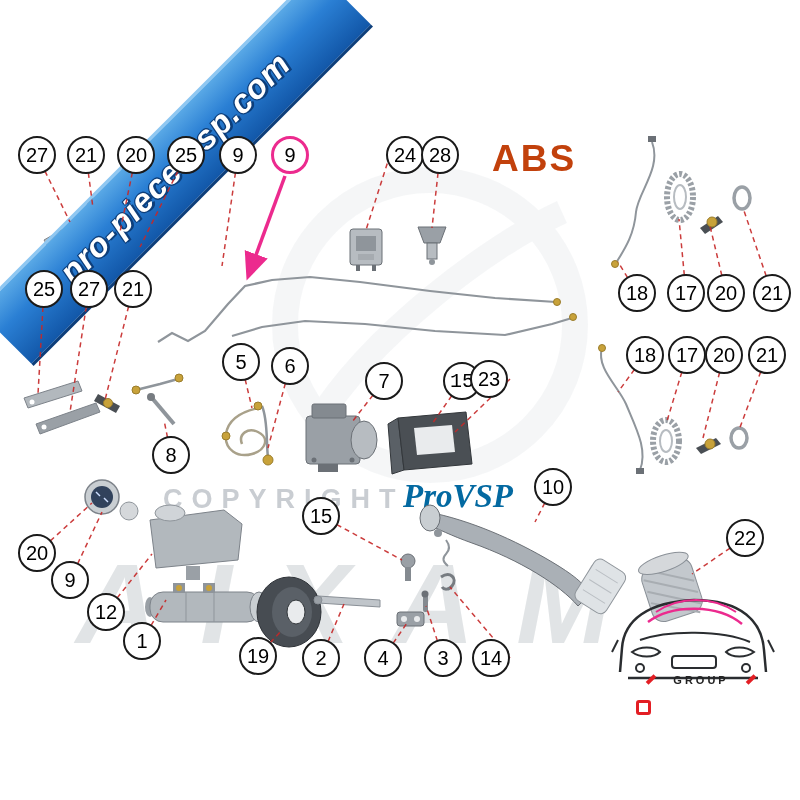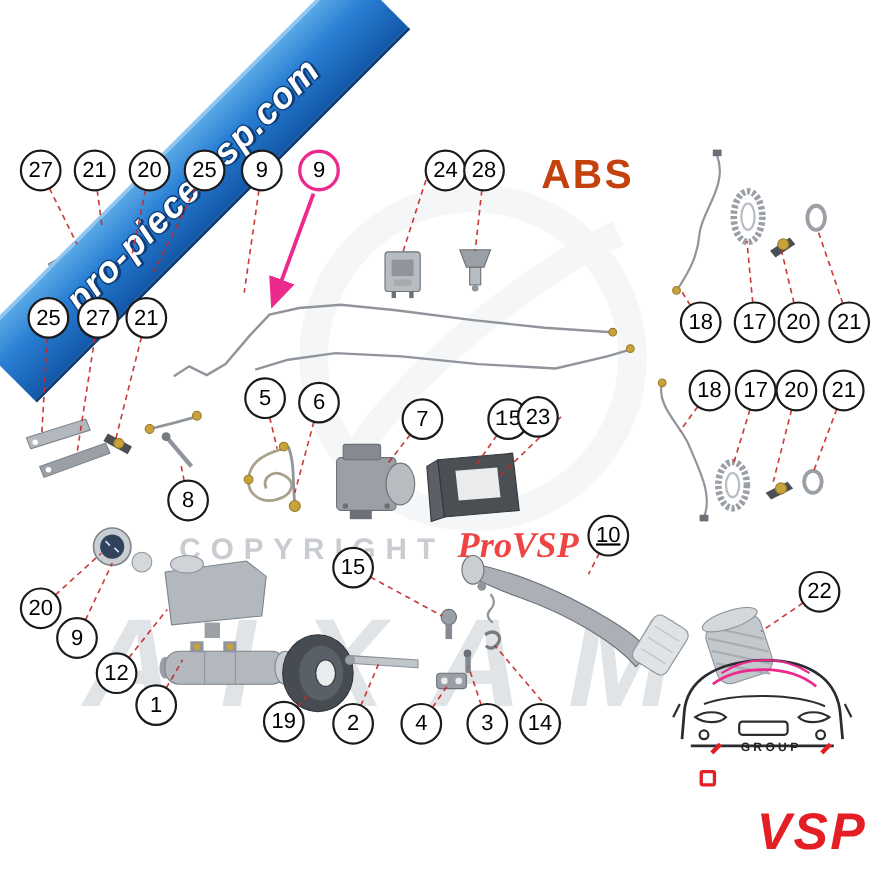--- a/index.html
+++ b/index.html
@@ -4,22 +4,22 @@
 <style>
   html,body{margin:0;padding:0;background:#fff;}
   .stage{
     position:relative;width:800px;height:800px;background:#fff;overflow:hidden;
     font-family:"Liberation Sans",sans-serif;
   }
   .stage>*{position:absolute;}
 
   
   .wm-copyright{left:163px;top:484px;font-size:27px;letter-spacing:9px;color:#c9cdd2;font-weight:bold;}
-  .wm-script{left:416px;top:478px;font-family:"Liberation Serif",serif;font-style:italic;
-             font-size:33px;color:#ef4444;font-weight:bold;}
+  .wm-script{left:403px;top:478px;font-family:"Liberation Serif",serif;font-style:italic;
+             font-size:33px;color:#0369a1;font-weight:bold;}
   .wm-large{left:76px;top:538px;font-size:114px;font-weight:bold;font-style:italic;
             letter-spacing:42px;color:rgba(201,205,210,0.55);white-space:nowrap;}
 
   
   svg.layer{left:0;top:0;}
 
   
   .ribbon{
     left:-65px;top:128px;width:480px;height:74px;
     transform:rotate(-45deg);
@@ -42,21 +42,21 @@
     position:absolute;width:38px;height:38px;box-sizing:border-box;border-radius:50%;
     border:2.5px solid #1a1a1a;background:#fff;display:flex;align-items:center;justify-content:center;
     font-size:20px;color:#000;pointer-events:auto;cursor:pointer;
   }
   .callout.hl{border:3px solid #ec2a8e;}
 
   #leaders{left:0;top:0;pointer-events:none;}
   #leaders line{stroke:#c62828;stroke-width:1.5;stroke-dasharray:5 4;opacity:.9;}
 
   
-  .logo-group-row{left:642px;top:674px;width:118px;display:flex;align-items:flex-end;justify-content:center;gap:20px;}
+  .logo-group-row{left:642px;top:674px;width:118px;display:flex;align-items:flex-start;justify-content:center;gap:20px;}
   .logo-group-row .rule{flex:1;border-top:2px solid #b0171c;height:0;}
   .logo-group-row .grp{font-size:11px;font-weight:bold;letter-spacing:3px;color:#222;}
   .diamond{width:7px;height:7px;border:2px solid #e31e24;transform:rotate(45deg);display:inline-block;}
   .logo-pro{left:634px;top:688px;font-size:47px;font-weight:bold;font-style:italic;color:#141414;}
   .logo-pro .hex{display:inline-block;width:9px;height:9px;border:3px solid #e31e24;border-radius:3px;
                  vertical-align:super;margin-left:2px;}
   .logo-vsp{left:688px;top:728px;font-size:47px;font-weight:bold;font-style:italic;color:#e31e24;letter-spacing:2px;}
 </style>
 </head>
 <body>
@@ -357,34 +357,33 @@
       <div class="callout" style="left: 271px; top: 347px;">6</div>
       <div class="callout" style="left: 365px; top: 362px;">7</div>
       <div class="callout" style="left: 443px; top: 362px; font-family: Liberation Mono, monospace;">15</div>
       <div class="callout" style="left: 470px; top: 360px;">23</div>
       <div class="callout" style="left: 152px; top: 436px;">8</div>
       <div class="callout" style="left: 18px; top: 534px;">20</div>
       <div class="callout" style="left: 51px; top: 561px;">9</div>
       <div class="callout" style="left: 87px; top: 593px;">12</div>
       <div class="callout" style="left: 123px; top: 622px;">1</div>
       <div class="callout" style="left: 302px; top: 497px;">15</div>
-      <div class="callout" style="left: 534px; top: 468px; text-decoration: underline;">10</div>
+      <div class="callout" style="left: 534px; top: 468px;">10</div>
       <div class="callout" style="left: 239px; top: 637px;">19</div>
       <div class="callout" style="left: 302px; top: 639px;">2</div>
       <div class="callout" style="left: 364px; top: 639px;">4</div>
       <div class="callout" style="left: 424px; top: 639px;">3</div>
       <div class="callout" style="left: 472px; top: 639px; text-align: right;">14</div>
       <div class="callout" style="left: 726px; top: 519px;">22</div>
     </div>
 
   <div class="logo-group-row">
     <span class="rule"></span>
     <span class="diamond"></span>
     <span class="grp">GROUP</span>
     <span class="diamond"></span>
     <span class="rule"></span>
   </div>
   <div class="logo-pro">
     <span class="hex"></span>
   </div>
-  <div class="logo-vsp">VSP</div>
 
 </div>
 
 </body></html>

